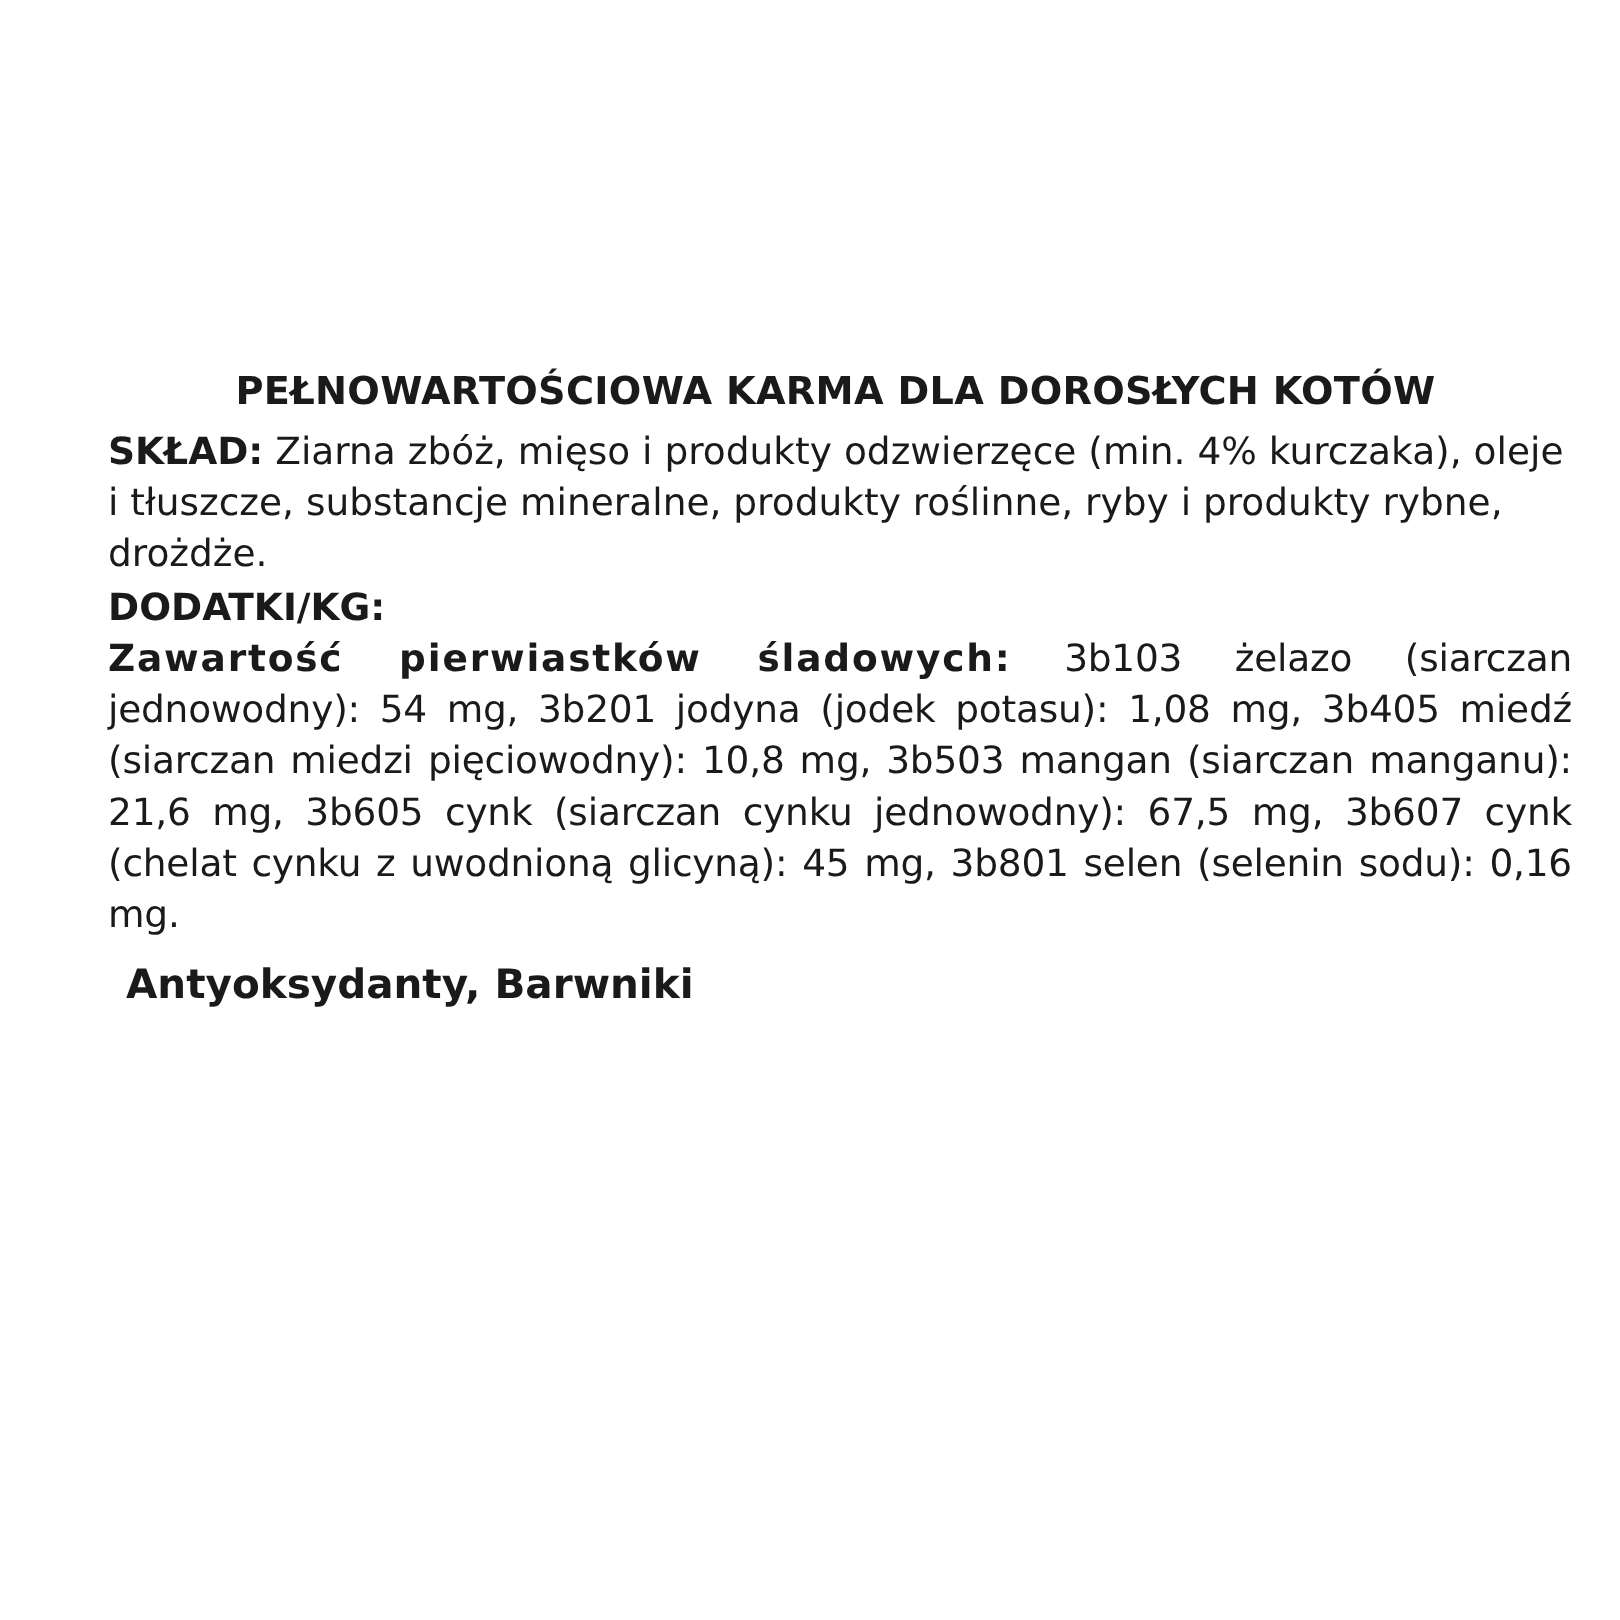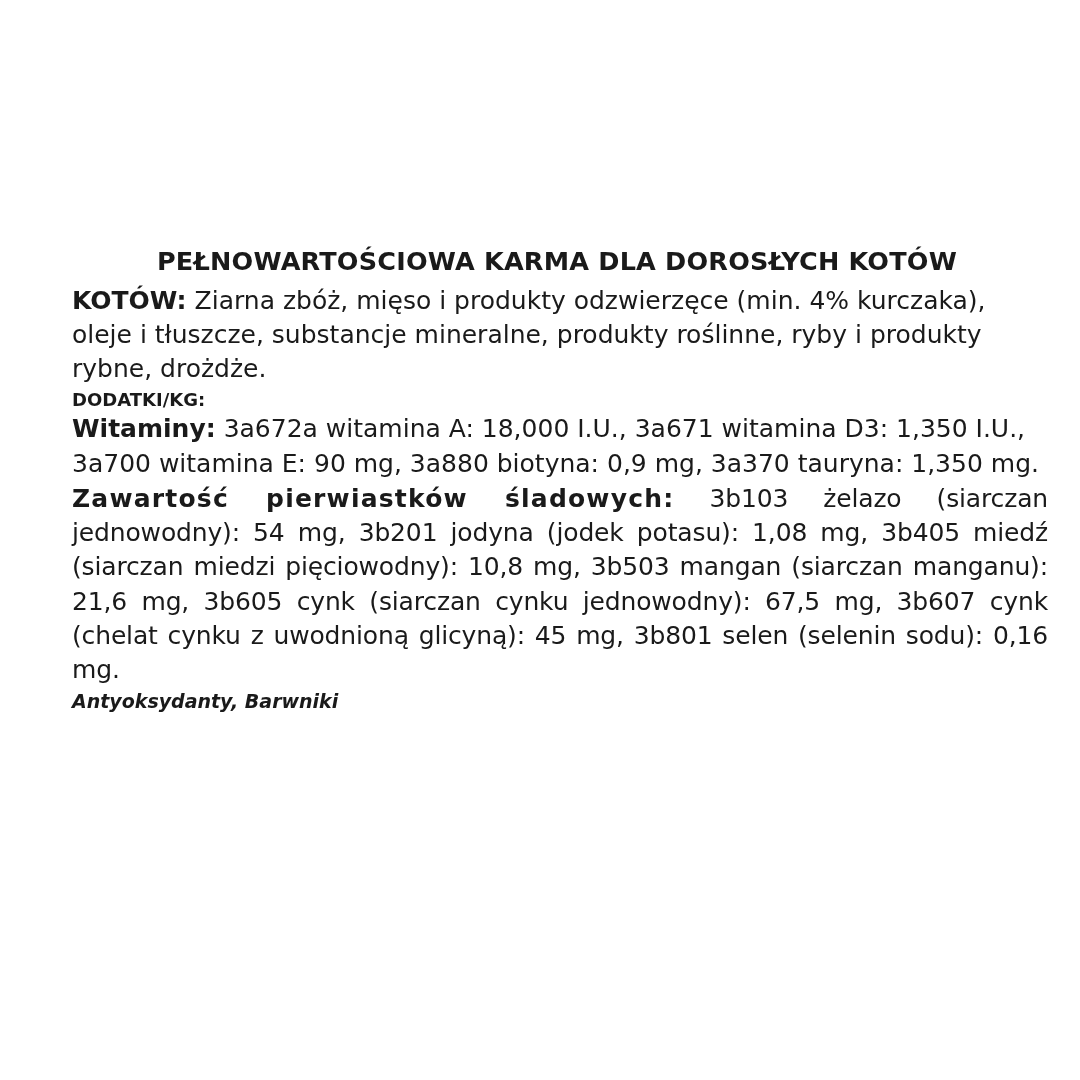--- a/index.html
+++ b/index.html
@@ -48,50 +48,48 @@
     text-align: justify;
     text-justify: inter-word;
   }
   .para .lead {
     font-weight: 700;
   }
   .para .lead.spaced {
     letter-spacing: 1.2px;
   }
   .section-title {
-    font-size: 18px;
+    font-size: 25px;
     font-weight: 700;
     line-height: 1.37;
     margin: 0;
   }
   .last-line {
-    font-size: 19px;
+    font-size: 27px;
     font-weight: 700;
     line-height: 1.37;
-    margin: 0;
-    font-style: italic;
+    margin: 12px;
   }
   .tight {
     letter-spacing: -0.15px;
   }
 </style>
 </head>
 <body>
 
 <div class="label-sheet">
   <div class="content">
 
     <p class="headline">PEŁNOWARTOŚCIOWA KARMA DLA DOROSŁYCH KOTÓW</p>
 
-    <p class="para"><span class="lead">KOTÓW:</span> <span>Ziarna zbóż, mięso i produkty odzwierzęce (min. 4% kurczaka), oleje i tłuszcze, substancje mineralne, produkty roślinne, ryby i produkty rybne, drożdże.</span></p>
+    <p class="para"><span class="lead">SKŁAD:</span> <span>Ziarna zbóż, mięso i produkty odzwierzęce (min. 4% kurczaka), oleje i tłuszcze, substancje mineralne, produkty roślinne, ryby i produkty rybne, drożdże.</span></p>
 
 
     <p class="section-title">DODATKI/KG:</p>
 
-    <p class="para"><span class="lead">Witaminy:</span> <span>3a672a witamina A: 18,000 I.U., 3a671 witamina D3: 1,350 I.U., 3a700 witamina E: 90 mg, 3a880 biotyna: 0,9 mg, 3a370 tauryna: 1,350 mg.</span></p>
 
     <p class="para justify tight"><span class="lead spaced">Zawartość pierwiastków śladowych:</span> <span>3b103 żelazo (siarczan jednowodny): 54 mg, 3b201 jodyna (jodek potasu): 1,08 mg, 3b405 miedź (siarczan miedzi pięciowodny): 10,8 mg, 3b503 mangan (siarczan manganu): 21,6 mg, 3b605 cynk (siarczan cynku jednowodny): 67,5 mg, 3b607 cynk (chelat cynku z uwodnioną glicyną): 45 mg, 3b801 selen (selenin sodu): 0,16 mg.</span></p>
 
 
     <p class="last-line">Antyoksydanty, Barwniki</p>
 
   </div>
 </div>
 
 </body></html>

